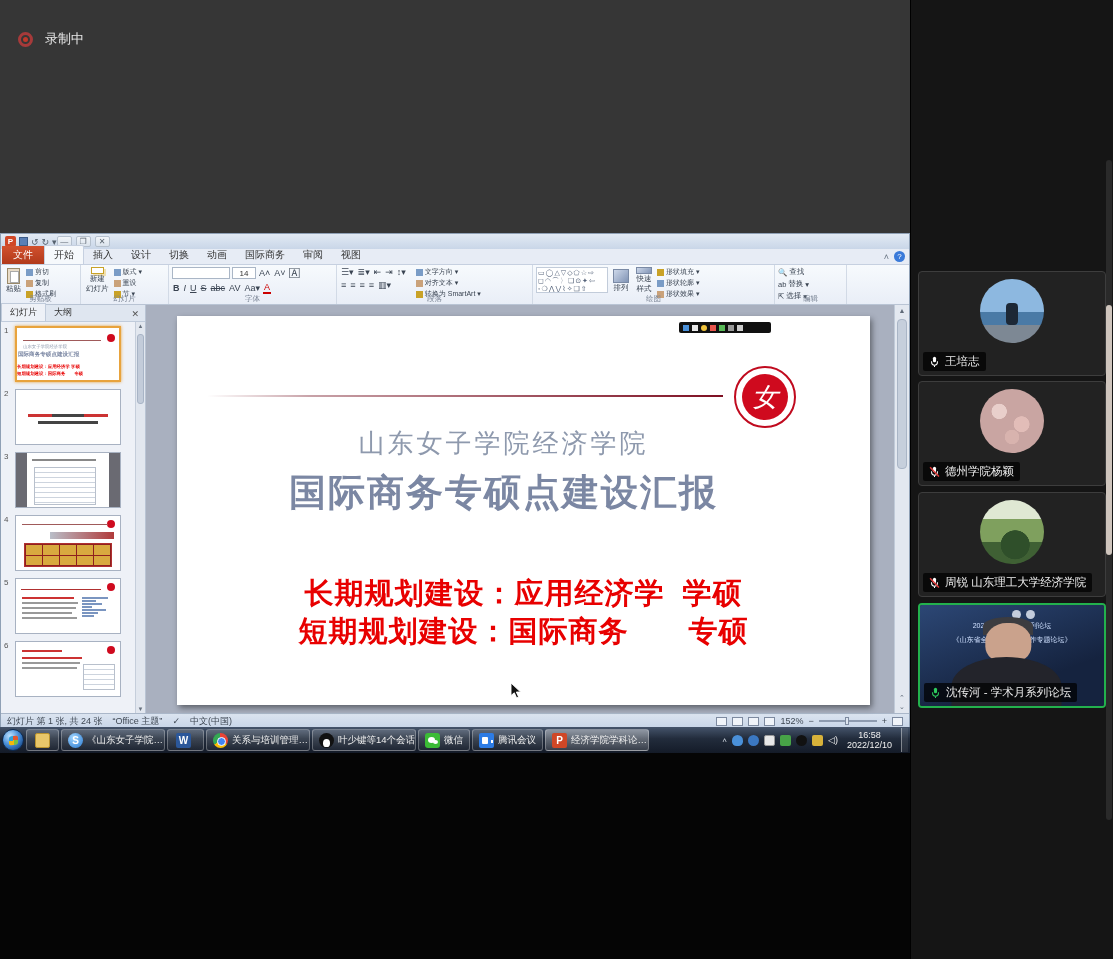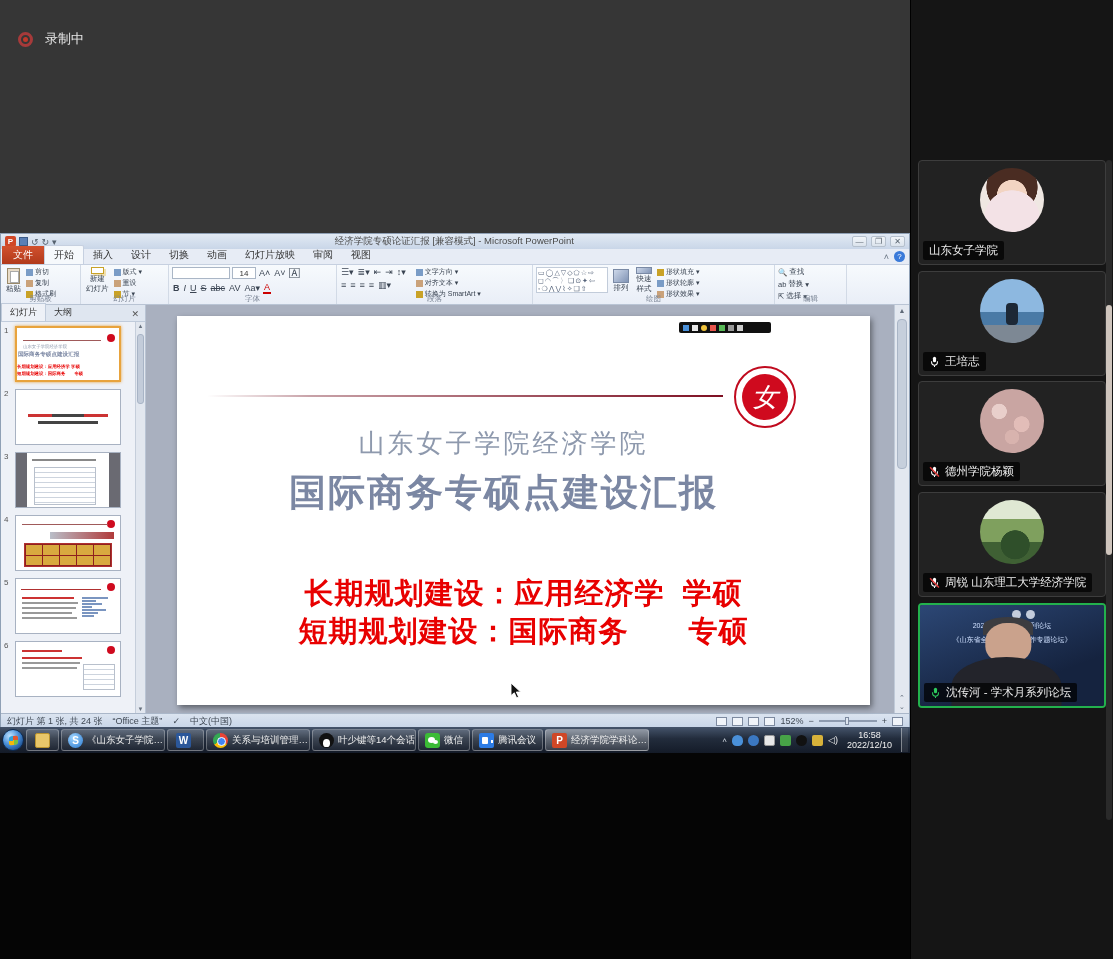--- a/index.html
+++ b/index.html
@@ -174,36 +174,35 @@
   <div class="ppt">
 
     <div class="ppt-titlebar">
       <div class="qat">
         <span class="ppticon">P</span>
         <span class="savebtn"></span>
         <span class="qbtn">↺</span>
         <span class="qbtn">↻</span>
         <span class="qbtn">▾</span>
       </div>
-      <span class="ppt-title">经济学院专硕论证汇报 [兼容模式] - Microsoft PowerPoint</span>
       <div class="winctrl">
         <span>—</span>
         <span>❐</span>
         <span>✕</span>
       </div>
     </div>
 
     <div class="ppt-tabs">
       <span class="tab tab-file">文件</span>
       <span class="tab active">开始</span>
       <span class="tab">插入</span>
       <span class="tab">设计</span>
       <span class="tab">切换</span>
       <span class="tab">动画</span>
-      <span class="tab">幻灯片放映</span>
+      <span class="tab">国际商务</span>
       <span class="tab">审阅</span>
       <span class="tab">视图</span>
       <span class="tabs-right">
         <span class="collapse-caret">˄</span>
         <span class="help-circle">?</span>
       </span>
     </div>
 
     <div class="ribbon">
       <div class="rgroup" style="width:80px">
@@ -523,26 +522,20 @@
         <span>2022/12/10</span>
       </span>
       <span class="showdesk"></span>
     </span>
   </div>
 
   <div class="desktop-bottom"></div>
 
   <div class="sidebar">
 
-    <div class="tile" style="top:160px">
-      <span class="av av-girl"></span>
-      <span class="nametag">
-        <span>山东女子学院</span>
-      </span>
-    </div>
 
     <div class="tile" style="top:381px">
       <span class="av av-blossom"></span>
       <span class="nametag">
         <svg width="11" height="12" viewBox="0 0 12 13">
             <rect x="4.3" y="0.8" width="3.4" height="6" rx="1.7" fill="#fff"></rect>
             <path d="M2.8 5.6v1.2a3.2 3.2 0 0 0 6.4 0V5.6" stroke="#fff" fill="none" stroke-width="1.1"></path>
             <line x1="6" y1="10.2" x2="6" y2="12" stroke="#fff" stroke-width="1.1"></line>
             <line x1="1.2" y1="1.2" x2="10.8" y2="11.5" stroke="#e23b3b" stroke-width="1.6"></line>
           </svg>

